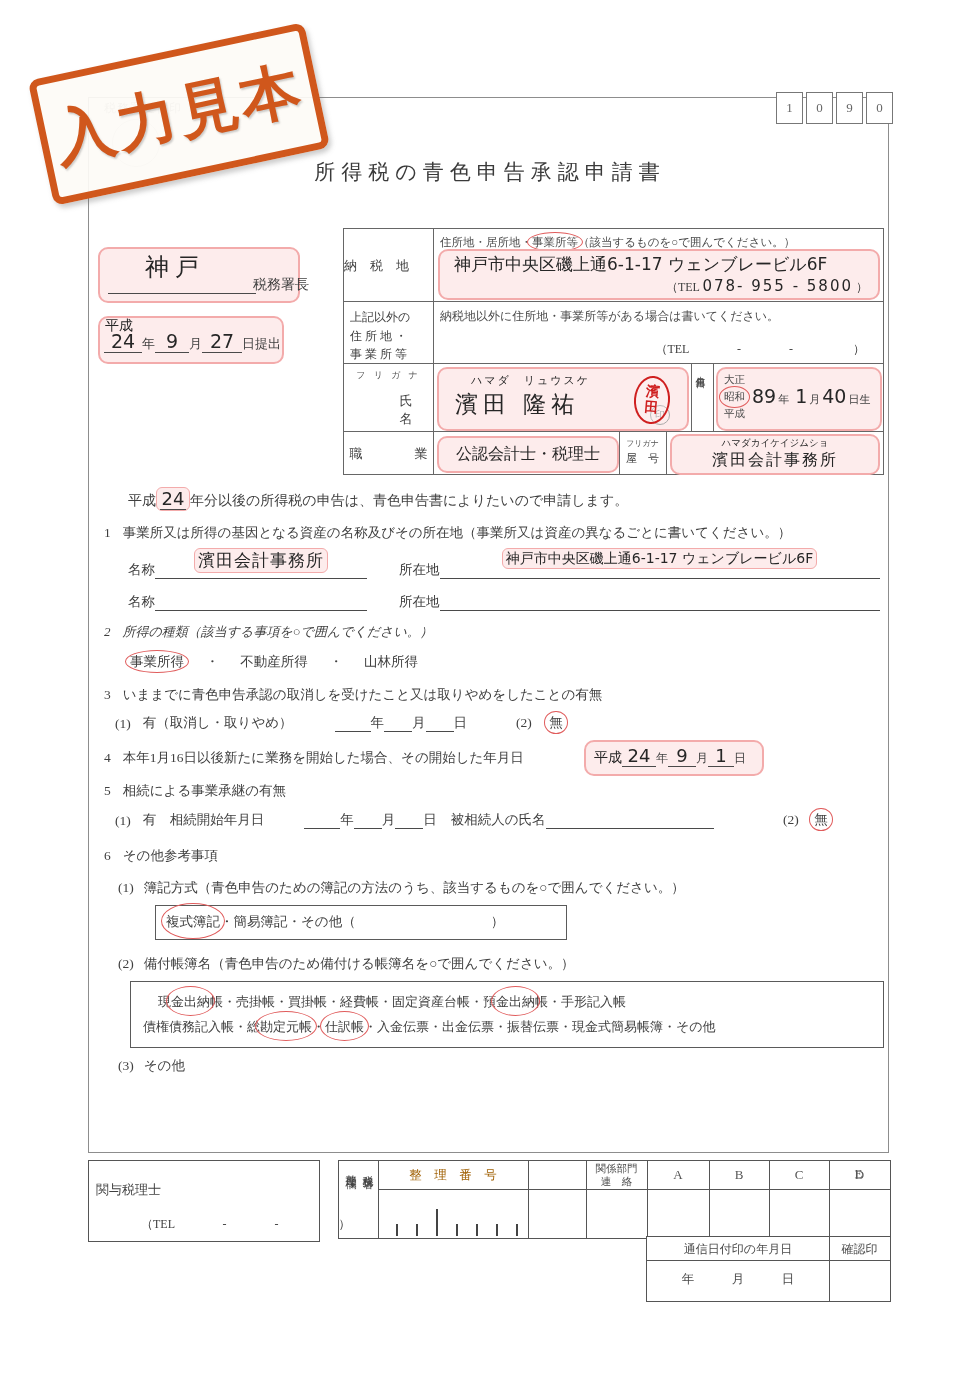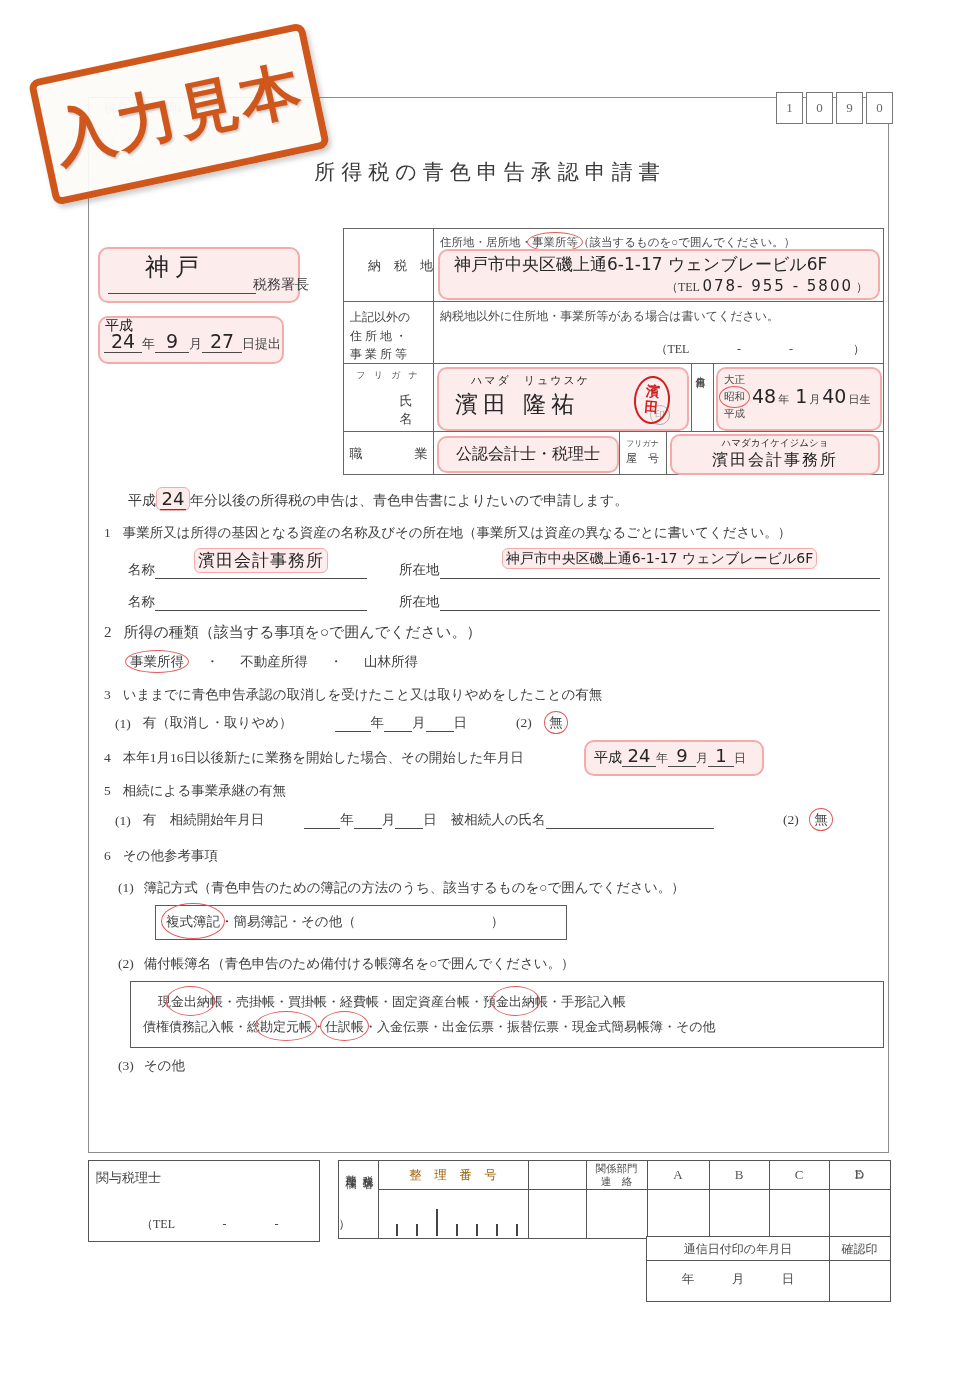--- a/index.html
+++ b/index.html
@@ -66,21 +66,21 @@
 
     <div class="cellline" style="left:89px;top:0;width:1px;height:245px;"></div>
     <div class="cellline" style="left:0;top:72px;width:539px;height:1px;"></div>
     <div class="cellline" style="left:0;top:134px;width:539px;height:1px;"></div>
     <div class="cellline" style="left:0;top:202px;width:539px;height:1px;"></div>
     <div class="cellline" style="left:347px;top:134px;width:1px;height:68px;"></div>
     <div class="cellline" style="left:369px;top:134px;width:1px;height:68px;"></div>
     <div class="cellline" style="left:275px;top:202px;width:1px;height:43px;"></div>
     <div class="cellline" style="left:322px;top:202px;width:1px;height:43px;"></div>
 
-    <div class="abs" style="left:0;top:28px;width:89px;text-align:right;font-size:13px;">納　税　地</div>
+    <div class="abs" style="left:0;top:28px;width:89px;text-align:left;font-size:13px;">納　税　地</div>
     <div class="abs" style="left:96px;top:6px;font-size:11.5px;color:#4a4a4a;white-space:nowrap;">
       <span>住所地・居所地・</span><span class="circle">事業所等</span><span>（該当するものを○で囲んでください。）</span>
     </div>
     <div class="abs pinkbox" style="left:94px;top:20px;width:438px;height:47px;">
       <div class="hw" style="position:absolute;left:14px;top:2px;font-size:17px;white-space:nowrap;">神戸市中央区磯上通6-1-17 ウェンブレービル6F</div>
       <div class="abs" style="right:10px;bottom:2px;font-size:12px;white-space:nowrap;">
         <span class="printed">（TEL</span>
         <span class="hw" style="font-size:15px;letter-spacing:2px;">078-  955  -  5800</span>
         <span class="printed">）</span>
       </div>
@@ -115,21 +115,21 @@
     </div>
 
     <div class="abs vtext" style="left:349px;top:139px;height:62px;font-size:10px;color:#4a4a4a;letter-spacing:1px;">生年月日</div>
     <div class="abs pinkbox" style="left:372px;top:138px;width:162px;height:60px;">
       <div class="abs" style="left:6px;top:3px;font-size:10.5px;line-height:1.6;color:#4a4a4a;">
         <div>大正</div>
         <div><span class="circle">昭和</span></div>
         <div>平成</div>
       </div>
       <div class="fieldrow" style="left:34px;top:16px;position:absolute;">
-        <span class="hw" style="font-size:19px;">48</span>
+        <span class="hw" style="font-size:19px;">89</span>
         <span class="printed" style="font-size:11px;margin:0 2px;">年</span>
         <span class="hw" style="font-size:19px;margin-left:4px;">1</span>
         <span class="printed" style="font-size:11px;margin:0 2px;">月</span>
         <span class="hw" style="font-size:19px;">40</span>
         <span class="printed" style="font-size:11px;margin-left:2px;">日生</span>
       </div>
     </div>
 
     <div class="abs" style="left:0;top:216px;width:89px;text-align:center;font-size:13px;">職　　　　業</div>
     <div class="abs pinkbox" style="left:93px;top:207px;width:178px;height:33px;display:flex;align-items:center;justify-content:center;">
@@ -160,21 +160,21 @@
     <span class="u" style="width:440px;height:30px;"><span class="pink-inline"><span class="hw" style="font-size:14px;">神戸市中央区磯上通6-1-17 ウェンブレービル6F</span></span></span>
   </div>
   <div class="fieldrow" style="left:128px;top:590px;">
     <span style="font-size:13.5px;">名称</span>
     <span class="u" style="width:212px;height:20px;"></span>
     <span style="width:32px;"></span>
     <span style="font-size:13.5px;">所在地</span>
     <span class="u" style="width:440px;height:20px;"></span>
   </div>
 
-  <div class="abs" style="left:104px;top:623px;font-size:15px;white-space:nowrap;">
+  <div class="abs" style="left:104px;top:623px;font-size:13px;white-space:nowrap;font-style:italic;">
     <span style="margin-right:12px;">2</span><span>所得の種類（該当する事項を○で囲んでください。）</span>
   </div>
   <div class="abs" style="left:130px;top:653px;font-size:13.5px;white-space:nowrap;">
     <span class="circle">事業所得</span>
     <span style="margin:0 18px;">・</span>
     <span>不動産所得</span>
     <span style="margin:0 18px;">・</span>
     <span>山林所得</span>
   </div>
 
@@ -249,21 +249,21 @@
     </div>
     <div style="line-height:25px;">
       <span>債権債務記入帳・総</span><span class="circle">勘定元帳</span><span>・</span><span class="circle">仕訳帳</span><span>・入金伝票・出金伝票・振替伝票・現金式簡易帳簿・その他</span>
     </div>
   </div>
   <div class="abs" style="left:118px;top:1057px;font-size:13.5px;white-space:nowrap;">
     <span style="margin-right:10px;">(3)</span><span>その他</span>
   </div>
 
   <div class="abs" style="left:88px;top:1160px;width:230px;height:80px;border:1px solid #555;">
-    <div style="position:absolute;left:7px;top:8px;font-size:13px;">関与税理士</div>
+    <div style="position:absolute;left:7px;top:20px;font-size:13px;">関与税理士</div>
     <div style="position:absolute;left:52px;bottom:8px;font-size:12px;white-space:nowrap;">（TEL　　　　-　　　　-　　　　　）</div>
   </div>
 
   <div class="abs" style="left:338px;top:1160px;width:551px;height:77px;border:1px solid #555;">
     <div class="cellline" style="left:39px;top:0;width:1px;height:77px;background:#555;"></div>
     <div class="cellline" style="left:189px;top:0;width:1px;height:77px;background:#555;"></div>
     <div class="cellline" style="left:247px;top:0;width:1px;height:77px;background:#555;"></div>
     <div class="cellline" style="left:308px;top:0;width:1px;height:77px;background:#555;"></div>
     <div class="cellline" style="left:370px;top:0;width:1px;height:77px;background:#555;"></div>
     <div class="cellline" style="left:430px;top:0;width:1px;height:77px;background:#555;"></div>

